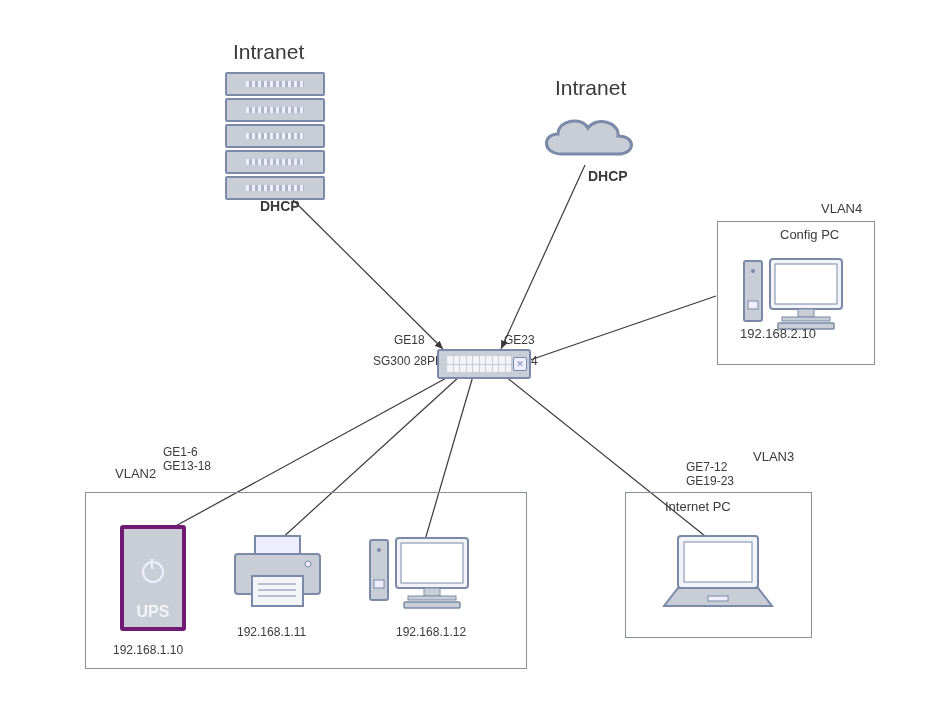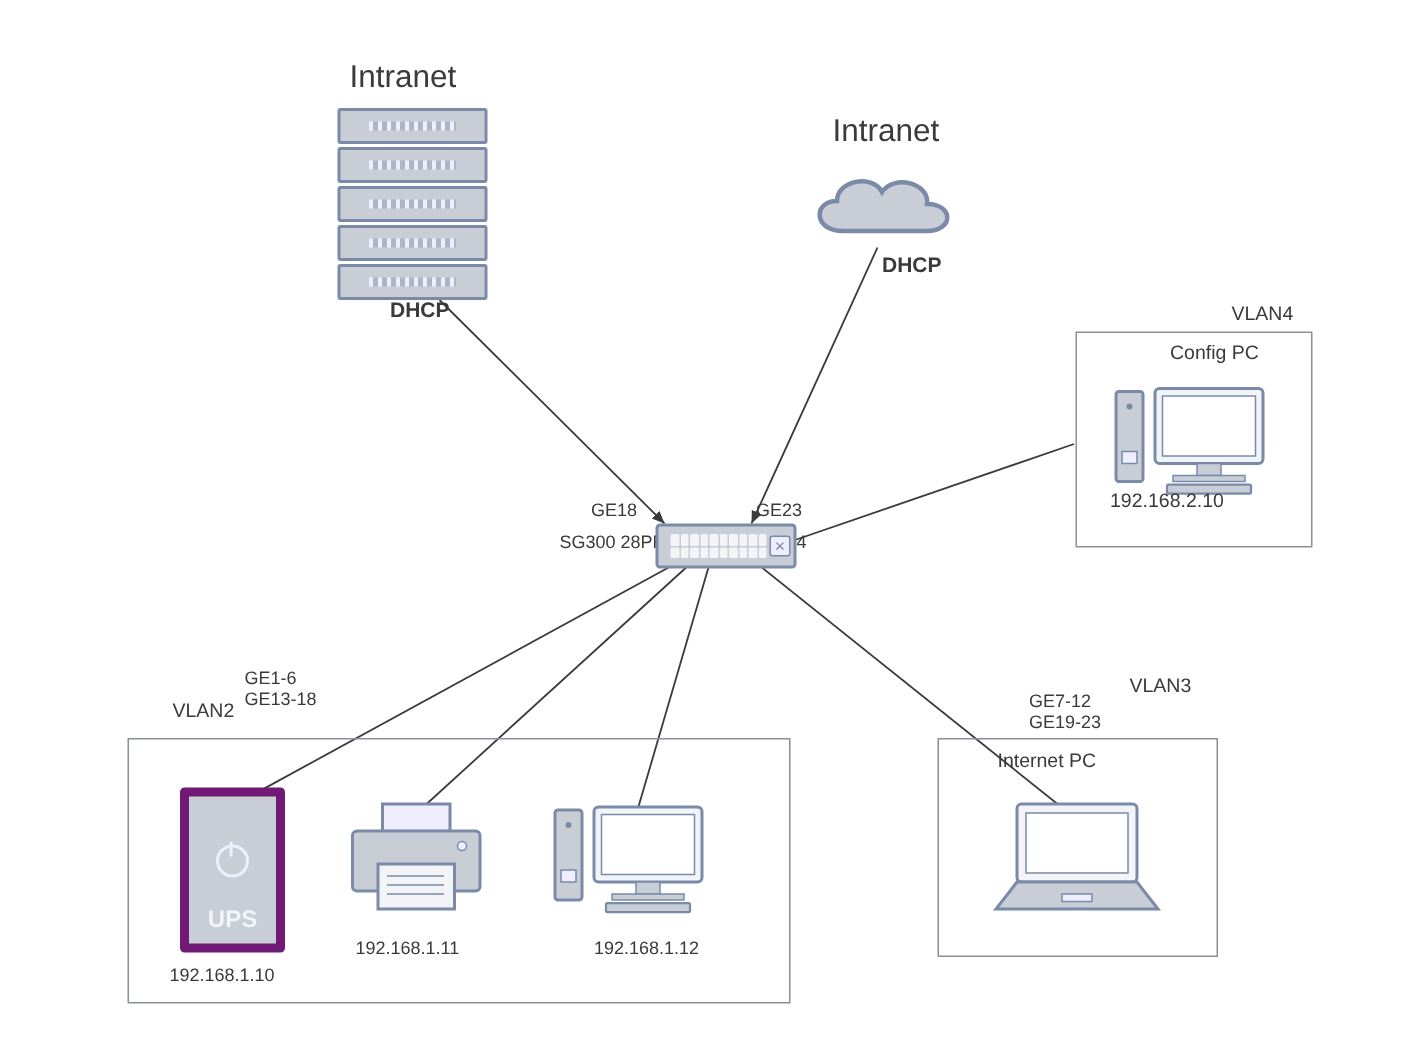--- a/index.html
+++ b/index.html
@@ -17,21 +17,21 @@
   .s-unit::before{content:"";width:60%;height:6px;background:repeating-linear-gradient(90deg,#eef 0 3px,#aeb6c4 3px 6px);}
   
   .cloud{position:absolute;width:110px;height:60px;}
   .cloud svg{width:100%;height:100%;}
   
   .switch{position:absolute;width:90px;height:26px;border:2px solid #7a8aa8;border-radius:3px;background:#c9ced6;}
   .sw-ports{position:absolute;left:8px;right:18px;top:5px;bottom:5px;display:grid;grid-template-columns:repeat(10,1fr);grid-template-rows:1fr 1fr;gap:1px;}
   .sw-ports div{background:#f2f4f8;border-radius:1px;}
   .sw-x{position:absolute;right:2px;top:6px;width:12px;height:12px;border:1px solid #7a8aa8;border-radius:2px;font-size:9px;line-height:12px;text-align:center;color:#7a8aa8;background:#eef;}
   
-  .ups{position:absolute;width:58px;height:92px;border:6px solid #701a75;border-radius:3px;background:#c9ced6;color:#f2f4f8;display:flex;flex-direction:column;align-items:center;justify-content:flex-end;padding-bottom:6px;font-weight:bold;}
+  .ups{position:absolute;width:58px;height:92px;border:4px solid #701a75;border-radius:3px;background:#c9ced6;color:#f2f4f8;display:flex;flex-direction:column;align-items:center;justify-content:flex-end;padding-bottom:6px;font-weight:bold;}
   .ups .pwr{width:18px;height:18px;border:2px solid #eef;border-radius:50%;position:relative;margin-bottom:20px;}
   .ups .pwr::before{content:"";position:absolute;left:7px;top:-4px;width:2px;height:10px;background:#eef;}
   
   .printer{position:absolute;width:95px;height:80px;}
   .printer svg{width:100%;height:100%;}
   
   .pc{position:absolute;width:110px;height:85px;}
   .pc svg{width:100%;height:100%;}
   
   .laptop{position:absolute;width:120px;height:85px;}

